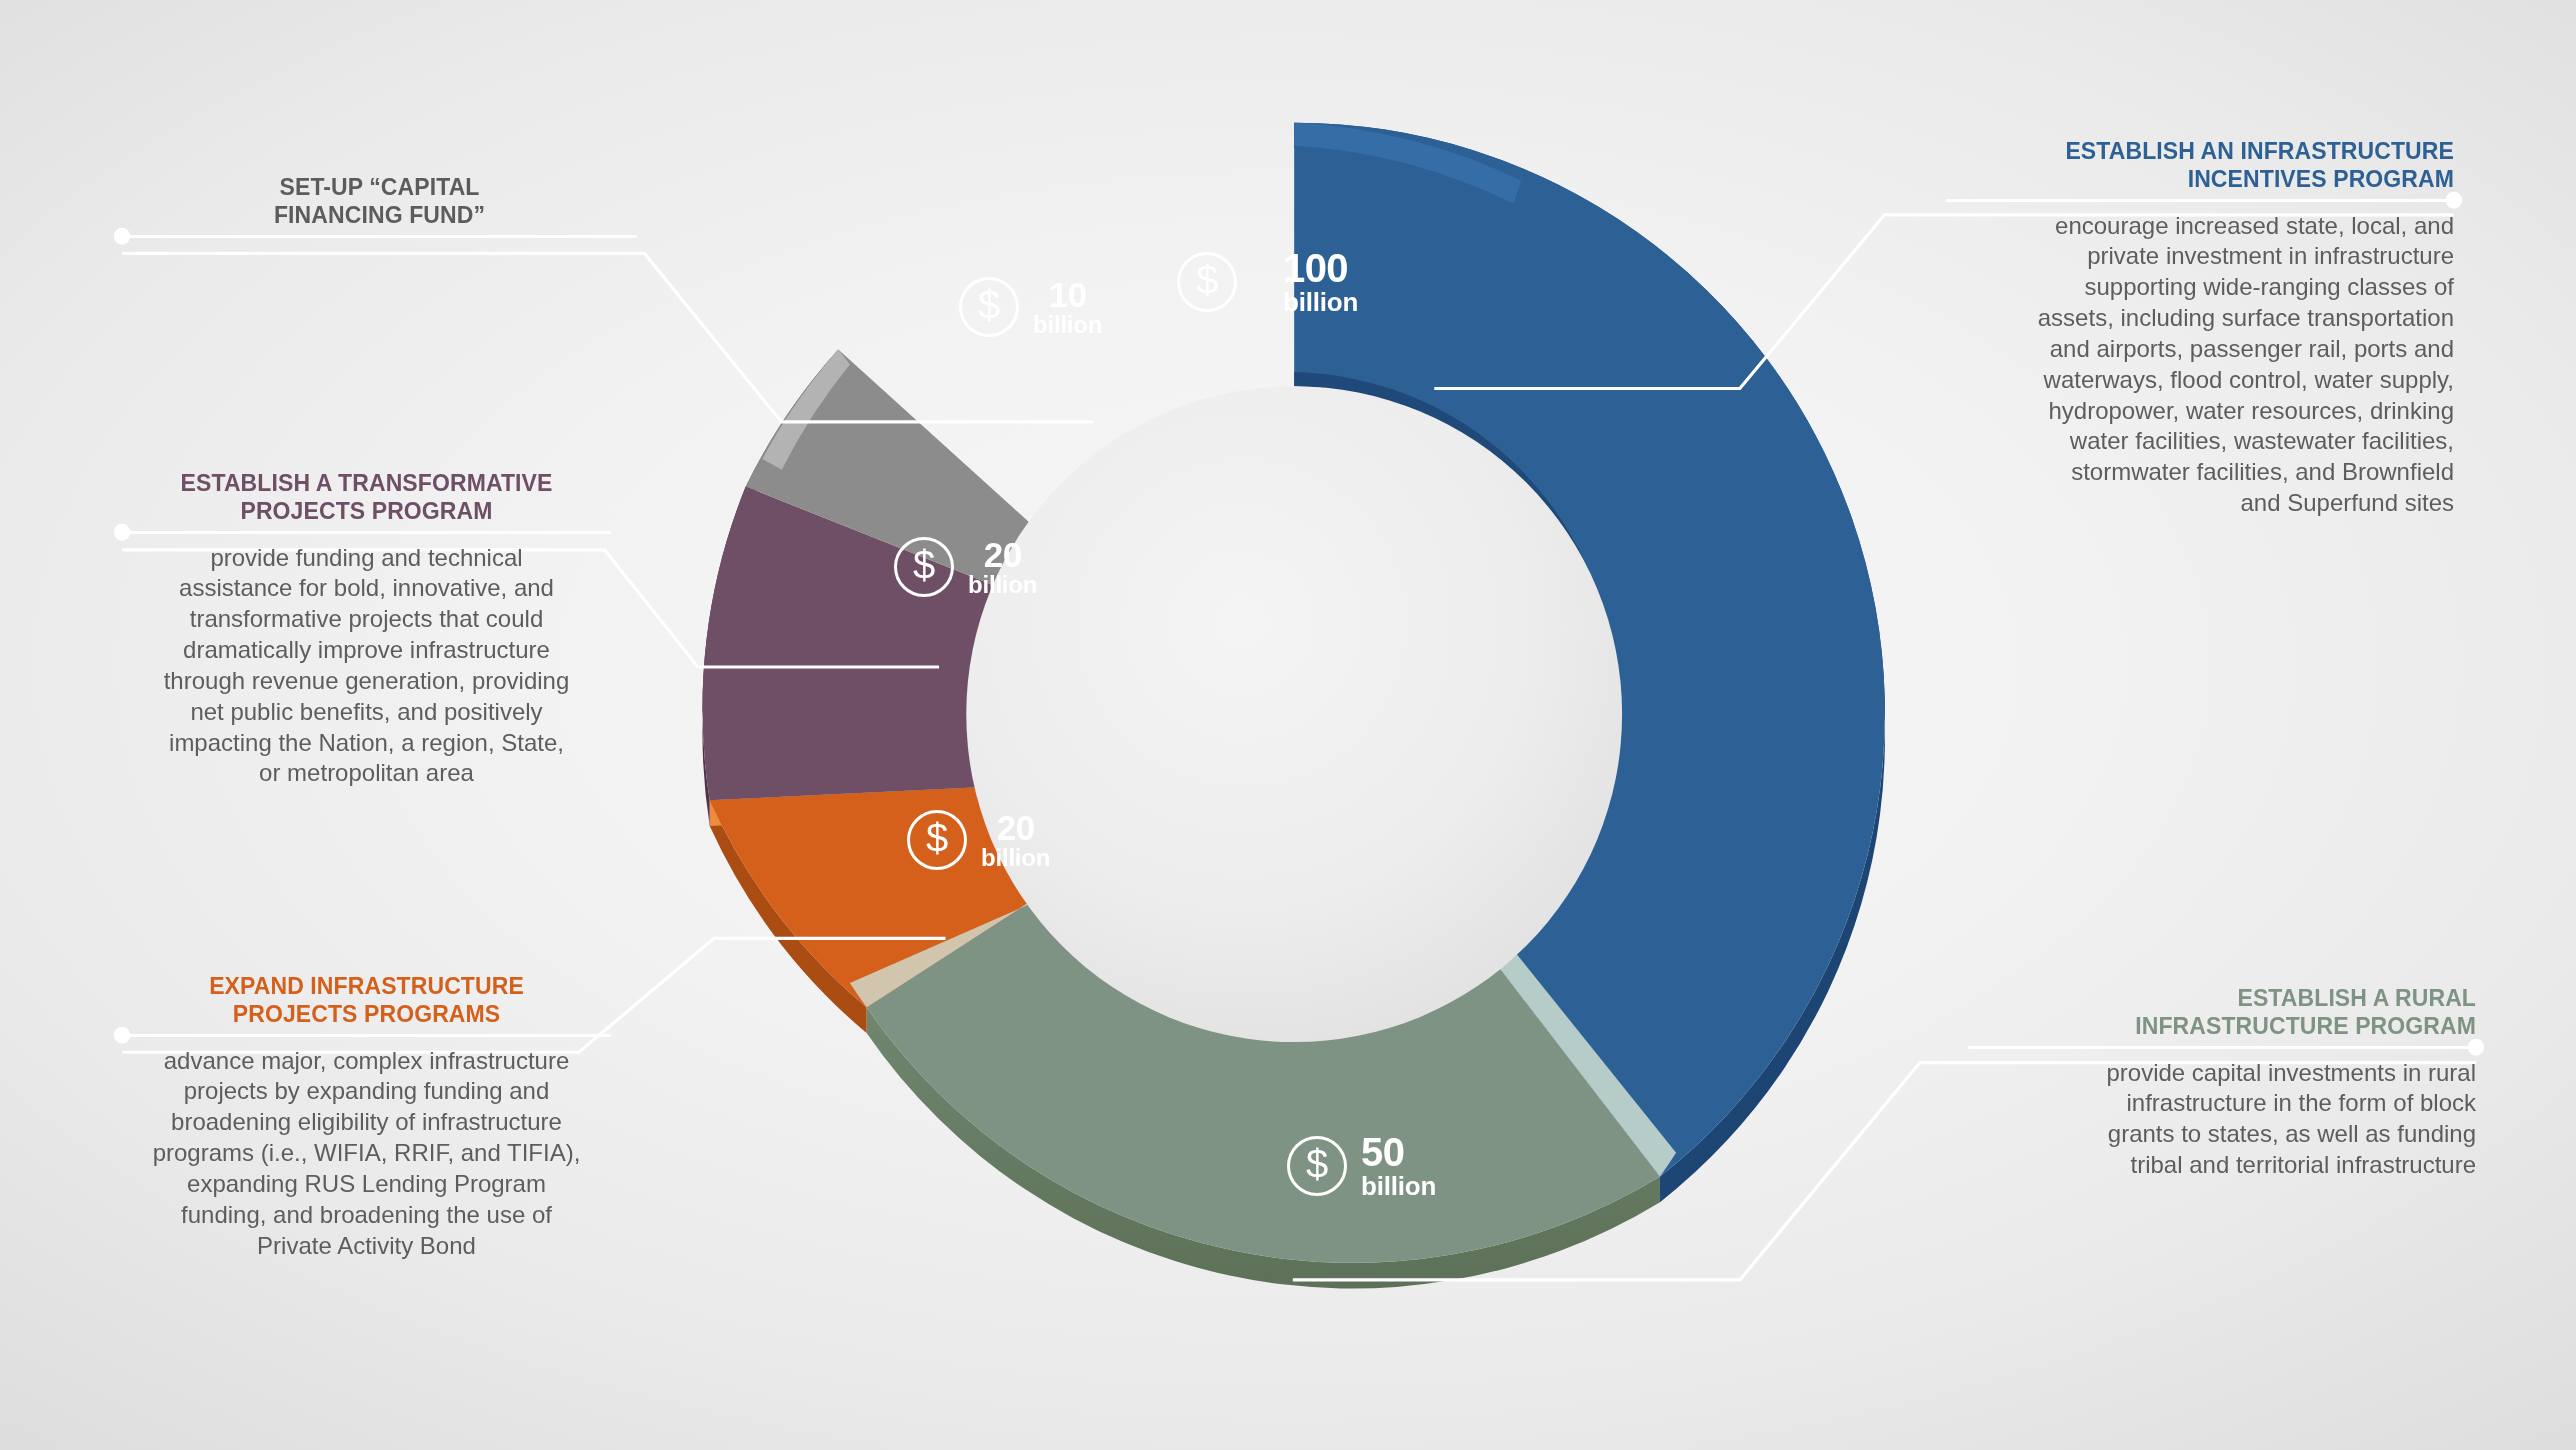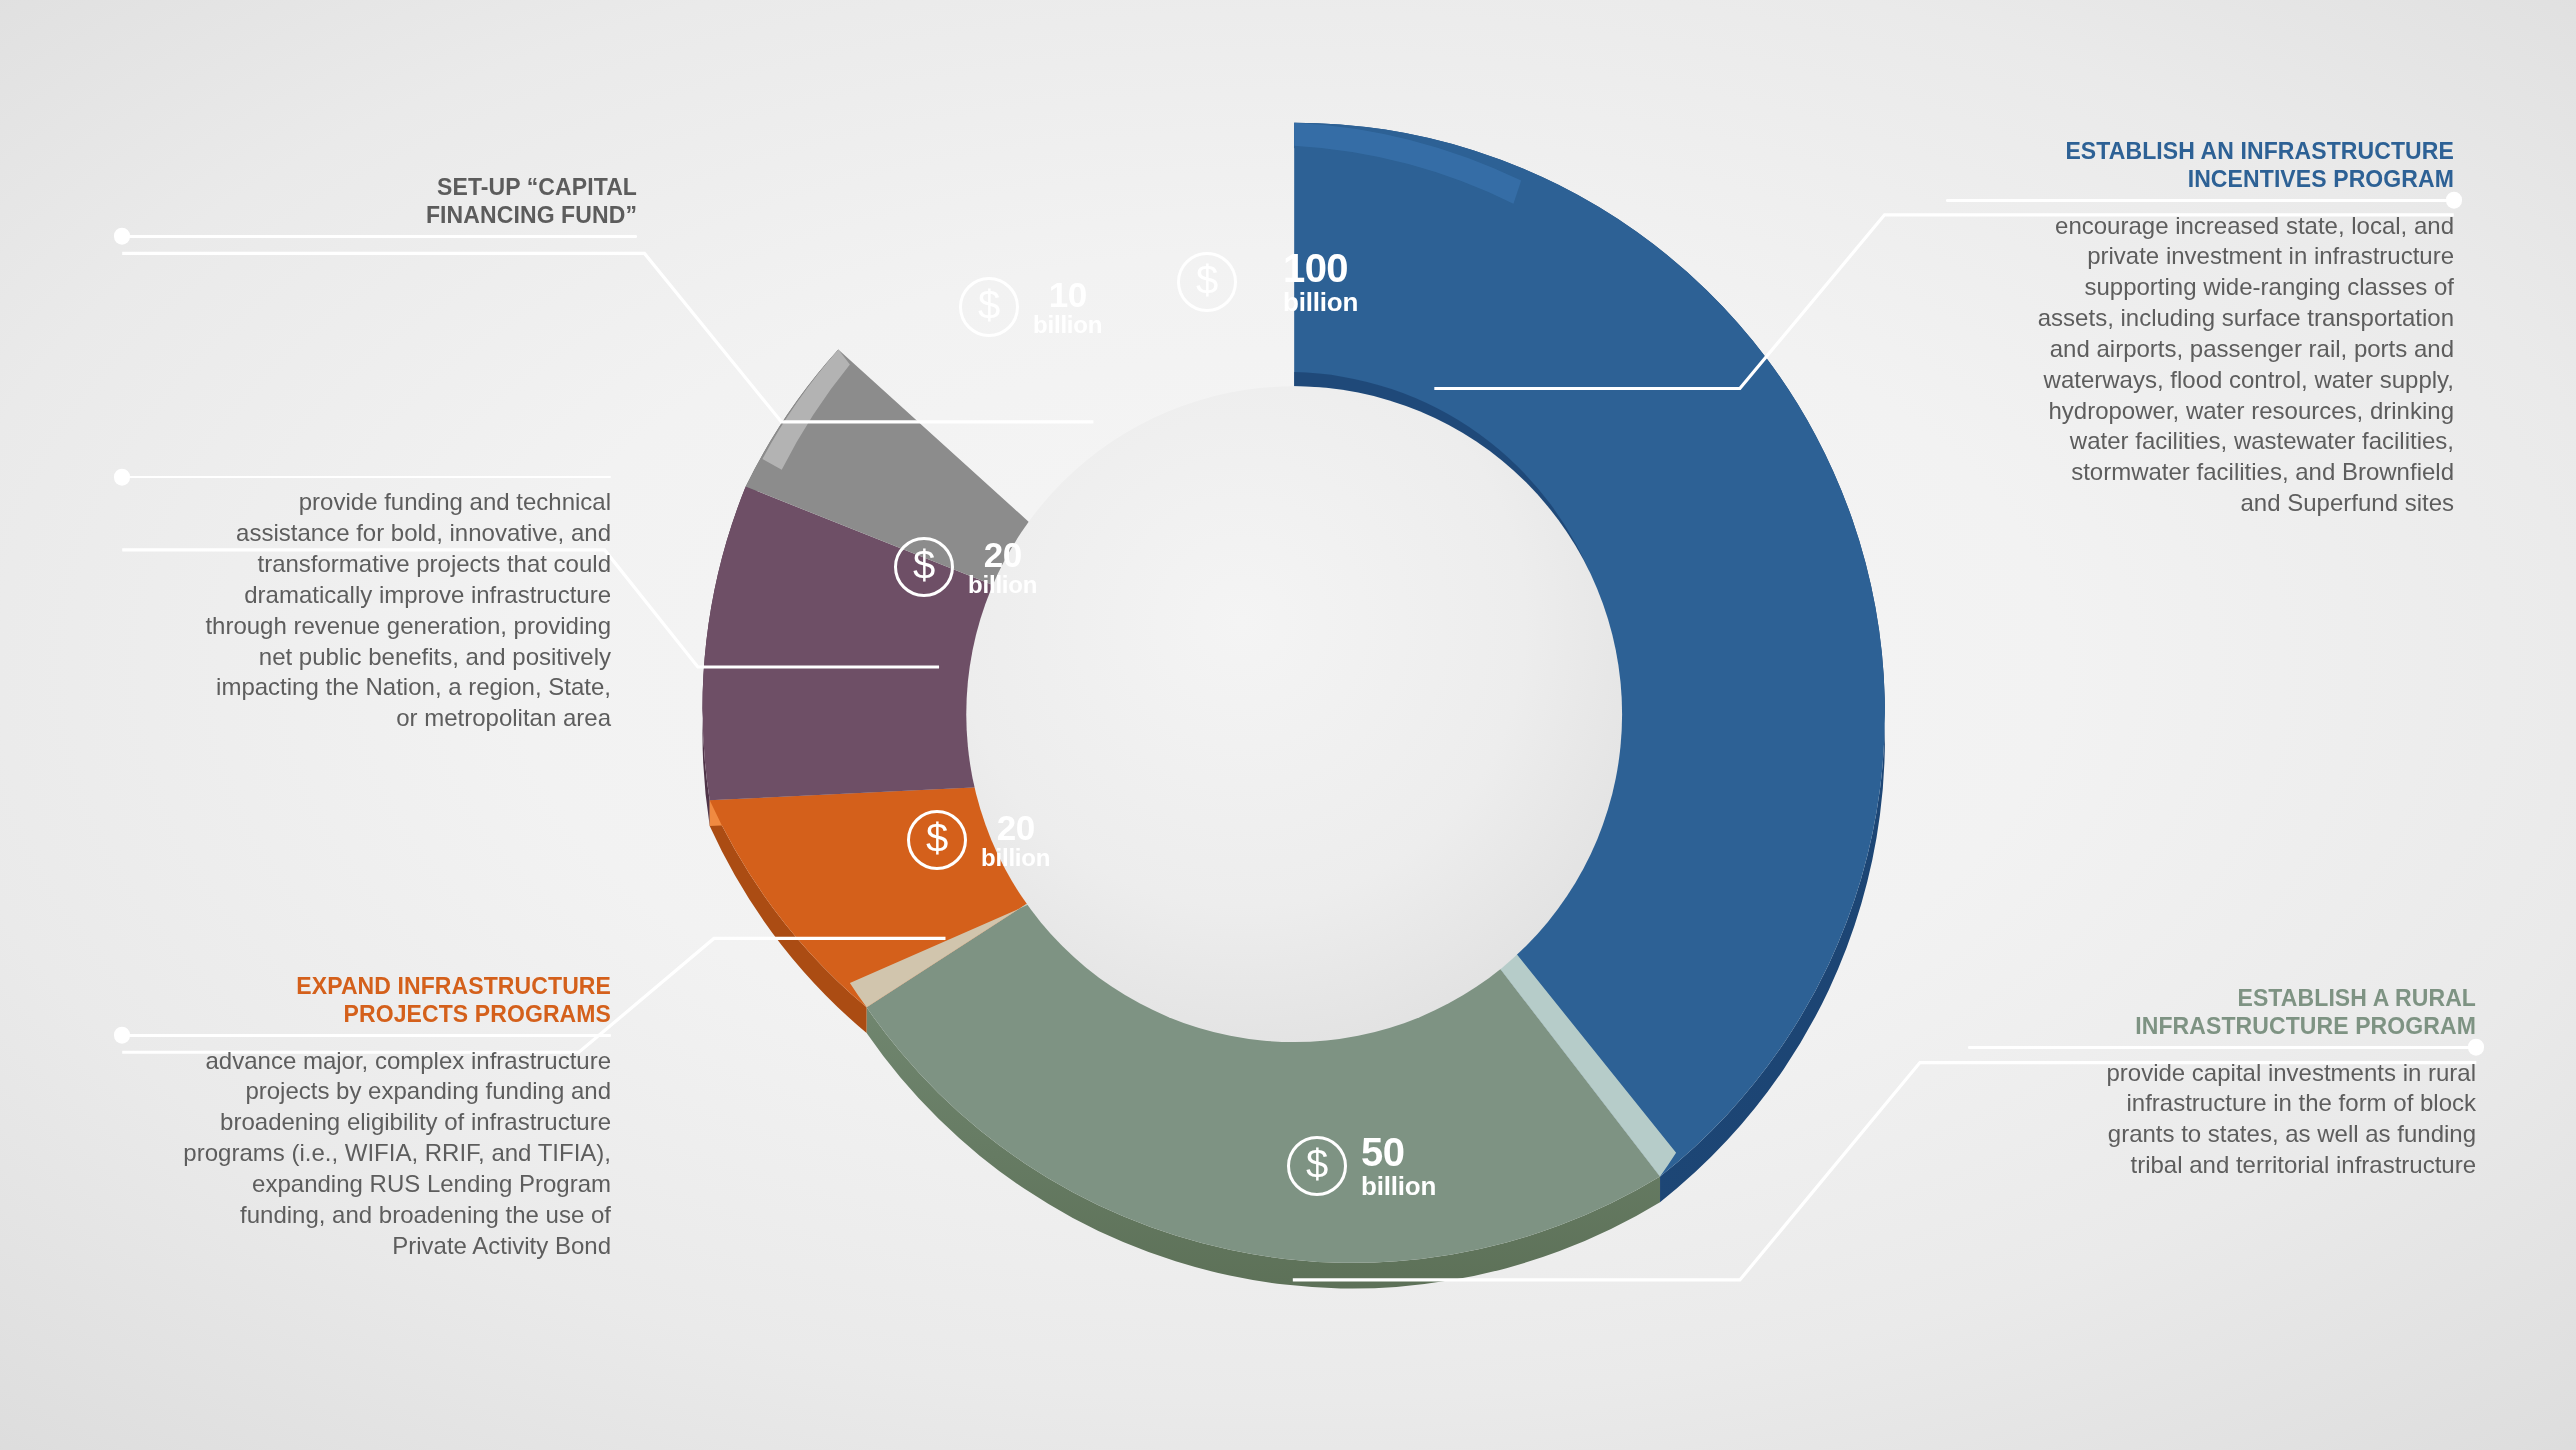--- a/index.html
+++ b/index.html
@@ -33,21 +33,21 @@
     border-radius:50%;background:#fff;transform:translateY(-50%);
   }
   .left .label-rule::before{left:-8.4px;}
   .right .label-rule::before{right:-8.4px;}
   .label-body{
     font-size:24px;
     line-height:1.285;
     color:#5d5d5d;
     white-space:pre-line;
   }
-  .left .label-title,.left .label-body{text-align:right;}
+  .left .label-title,.left .label-body{text-align:center;}
   .right .label-title,.right .label-body{text-align:right;}
 
   
   .connectors{position:absolute;inset:0;pointer-events:none;}
 
   
   .donut-wrap{position:absolute;left:666px;top:84px;width:1257px;height:1270px;}
   svg.donut{width:100%;height:100%;display:block;overflow:visible;}
 
   
@@ -207,20 +207,22 @@
     </g>
   </svg>
 
   <div class="label-block left" style="left:122px;top:174px;width:515px;">
     <div class="label-title" style="color:#5c5c5c">SET-UP “CAPITAL
 FINANCING FUND”</div>
     <div class="label-rule"></div>
   </div>
 
   <div class="label-block left" style="left:122px;top:470px;width:489px;">
+    <div class="label-title" style="color:#6e4f66">ESTABLISH A TRANSFORMATIVE
+PROJECTS PROGRAM</div>
     <div class="label-rule"></div>
     <div class="label-body">provide funding and technical
 assistance for bold, innovative, and
 transformative projects that could
 dramatically improve infrastructure
 through revenue generation, providing
 net public benefits, and positively
 impacting the Nation, a region, State,
 or metropolitan area</div>
   </div>

